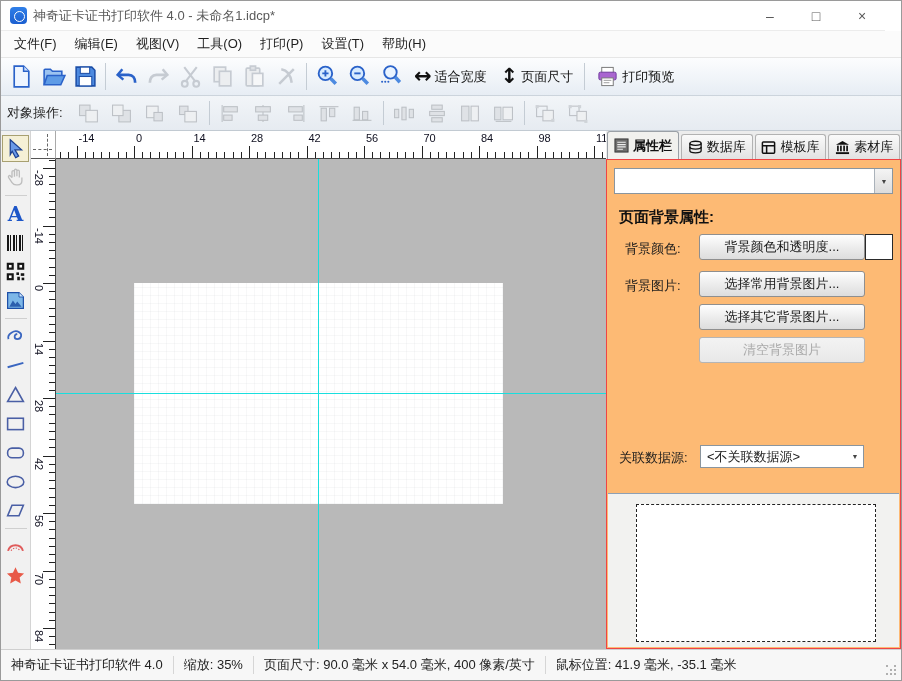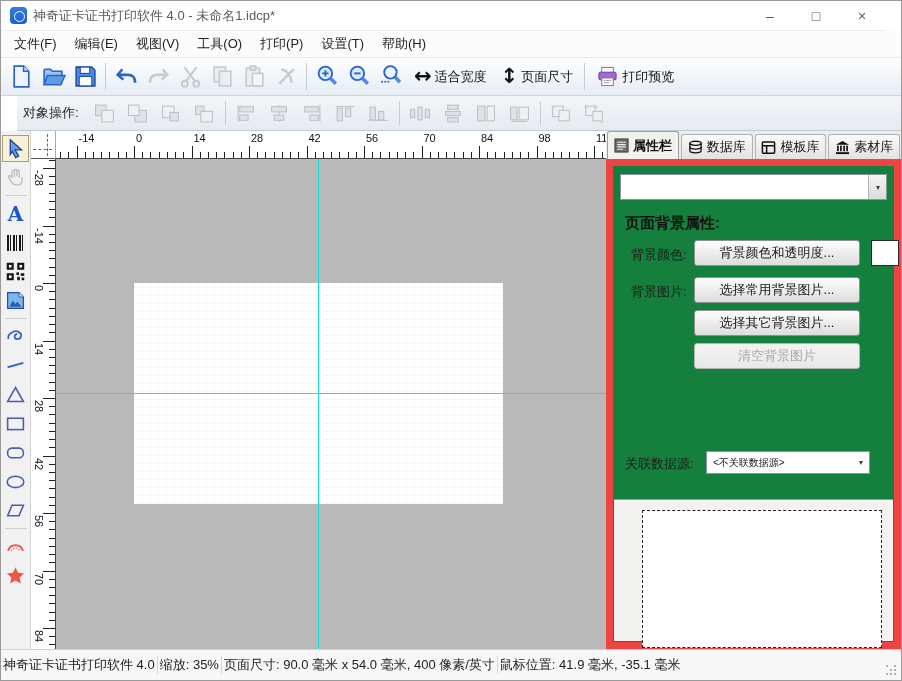--- a/index.html
+++ b/index.html
@@ -21,21 +21,21 @@
   
   .toolbar { position:absolute; left:0; top:57px; right:0; height:38px; background:linear-gradient(#fcfdfe,#e7edf4); border-bottom:1px solid #ccd4dc; display:flex; align-items:center; padding-left:4px; }
   .tb-btn { width:32px; height:32px; display:flex; align-items:center; justify-content:center; }
   .tb-btn svg { width:25px; height:25px; }
   .tb-sep { width:1px; height:27px; background:#c4ccd4; margin:0 4px; }
   .tb-text-btn { display:flex; align-items:center; gap:3px; padding:0 7px; height:32px; font-size:13px; color:#111; }
   .tb-text-btn.disabled { color:#9aa1a9; }
   .glyph-arrow { font-size:21px; font-weight:bold; color:#111; line-height:1; font-family:"DejaVu Sans",sans-serif; }
 
   
-  .obj-toolbar { position:absolute; left:16px; top:95px; right:0; height:35px; background:linear-gradient(#f2f5f8,#e6ebf1); border-bottom:1px solid #c2cad2; display:flex; align-items:center; padding-left:6px; }
+  .obj-toolbar { position:absolute; left:0; top:95px; right:0; height:35px; background:linear-gradient(#f2f5f8,#e6ebf1); border-bottom:1px solid #c2cad2; display:flex; align-items:center; padding-left:6px; }
   .obj-label { font-size:13px; color:#1f1f1f; margin-right:10px; }
   .op-btn { width:33px; height:28px; display:flex; align-items:center; justify-content:center; }
   .op-btn svg { width:24px; height:21px; }
   .op-sep { width:1px; height:24px; background:#c4ccd4; margin:0 4px; }
 
   
   .toolcol { position:absolute; left:0; top:130px; width:30px; bottom:31px; background:#f1f1f1; border-right:1px solid #d4d4d4; display:flex; flex-direction:column; align-items:center; padding-top:3px; }
   .tool-btn { width:27px; height:27px; display:flex; align-items:center; justify-content:center; margin:1px 0; }
   .tool-btn svg { width:21px; height:21px; }
   .tool-btn.active { background:#f5f0d6; border:1px solid #a8a071; }
@@ -65,45 +65,45 @@
   .guide-v { position:absolute; left:262px; top:0; bottom:0; width:1px; background:#19dede; }
   .guide-h { position:absolute; top:234px; left:0; right:0; height:1px; background:#19dede; }
 
   
   .rpanel { position:absolute; left:605px; top:130px; right:0; bottom:31px; background:#ececec; }
   .tabbar { position:absolute; left:0; top:0; right:0; height:28px; display:flex; align-items:flex-end; background:#ececec; }
   .tab { flex:1; height:25px; display:flex; align-items:center; justify-content:center; gap:4px; font-size:13px; color:#111;
          background:linear-gradient(#fafafa,#e2e2e2); border:1px solid #b2b2b2; border-bottom:none; border-radius:3px 3px 0 0; margin:0 1px; }
   .tab.active { height:28px; background:#f1f1ee; border-color:#9aa0a6; font-weight:bold; }
   .tab svg { width:15px; height:15px; }
-  .pbody { position:absolute; left:0; top:28px; right:0; bottom:0; background:#15803d; border:7px solid #ef4444; }
+  .pbody { position:absolute; left:0; top:28px; right:0; bottom:0; background:#fdba74; border:1px solid #ef4444; }
 
   .combo-row { position:absolute; left:7px; right:7px; top:8px; height:26px; border:1px solid #8a959e; background:#fff; display:flex; }
   .combo-field { flex:1; font-size:13px; padding:4px 6px; color:#222; }
   .combo-arrow-btn { width:18px; border-left:1px solid #aab2ba; background:linear-gradient(#f4f4f4,#dcdcdc); display:flex; align-items:center; justify-content:center; font-size:10px; color:#444; }
 
   .section-title { position:absolute; left:12px; top:48px; font-size:15px; font-weight:bold; color:#111; }
   .prop-label { position:absolute; font-size:13px; color:#1b1b1b; }
-  .pbtn { position:absolute; left:81px; width:166px; height:26px; font-size:13px; color:#1a1a1a; text-align:center; line-height:24px;
+  .pbtn { position:absolute; left:92px; width:166px; height:26px; font-size:13px; color:#1a1a1a; text-align:center; line-height:24px;
           background:linear-gradient(#fefefe,#ebebeb 55%,#dddddd); border:1px solid #8f8f8f; border-radius:3px; }
   .pbtn.disabled { color:#a9a9a9; background:linear-gradient(#f3f3f3,#e8e8e8); border-color:#b5b5b5; }
   .swatch { position:absolute; left:258px; top:74px; width:28px; height:26px; background:#fff; border:1px solid #2a2a2a; }
 
   .ds-select { position:absolute; left:93px; top:285px; width:164px; height:23px; border:1px solid #8a959e; background:#fff; display:flex; align-items:center; }
-  .ds-value { flex:1; font-size:10px; padding-left:6px; color:#222; white-space:nowrap; overflow:hidden; }
+  .ds-value { flex:1; font-size:13px; padding-left:6px; color:#222; white-space:nowrap; overflow:hidden; }
   .ds-arrow { width:16px; font-size:10px; color:#444; text-align:center; }
 
   .thumb-header { position:absolute; left:1px; right:1px; top:313px; height:20px; background:linear-gradient(#4f86d8,#1a4fae);
                   color:#fff; font-size:13px; font-weight:bold; line-height:20px; padding-left:6px; }
   .thumb-body { position:absolute; left:1px; right:1px; top:333px; bottom:1px; background:#f2f2f0; border-top:1px solid #8ea0b4; }
   .thumb-page { position:absolute; left:28px; top:10px; width:240px; height:138px; background:#fff; border:1px dashed #222; }
 
   
   .statusbar { position:absolute; left:0; right:0; bottom:0; height:31px; background:#f7f7f7; border-top:1px solid #cfcfcf; display:flex; align-items:center; font-size:13px; color:#222; }
-  .sb-seg { padding:0 2px; white-space:nowrap; }
+  .sb-seg { padding:0 10px; white-space:nowrap; }
   .sb-sep { width:1px; height:18px; background:#d6d6d6; }
   .grip { position:absolute; right:3px; bottom:3px; width:12px; height:12px; }
   .grip::before { content:""; position:absolute; width:2px; height:2px; background:#b0b0b0;
                   box-shadow:8px 0 #b0b0b0, 8px 4px #b0b0b0, 4px 4px #b0b0b0, 8px 8px #b0b0b0, 4px 8px #b0b0b0, 0 8px #b0b0b0; }
 </style>
 </head>
 <body>
 
 <div class="window">
 

